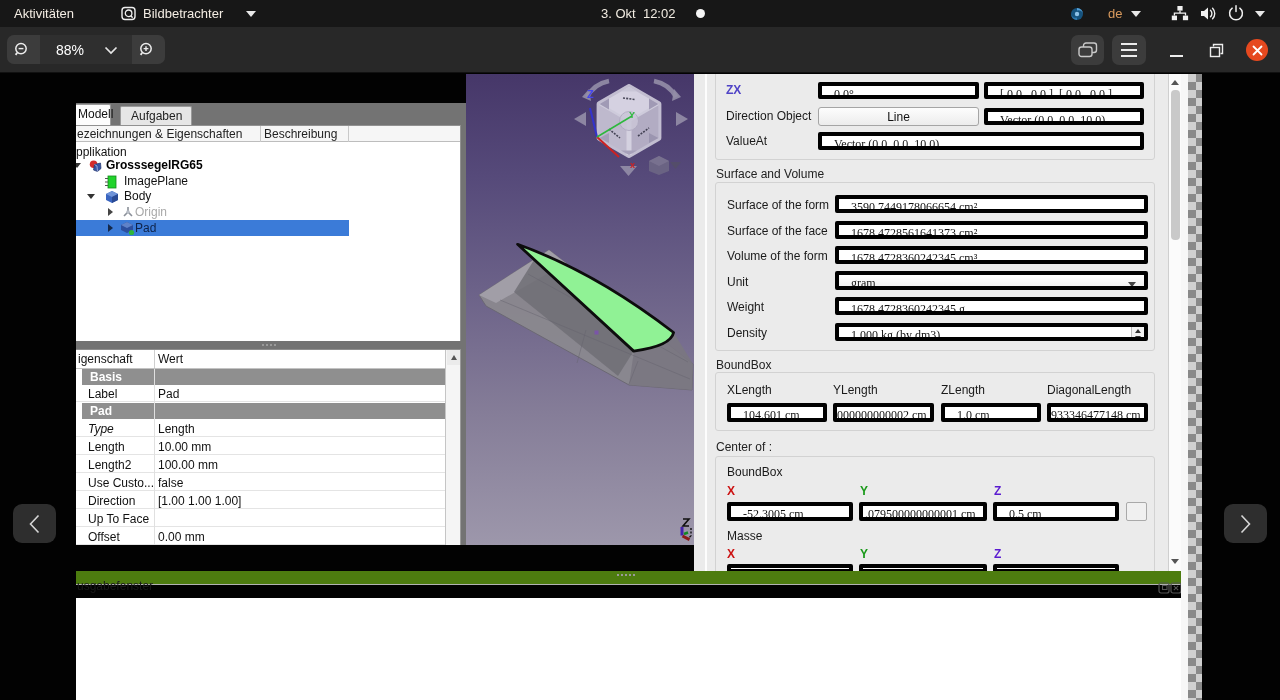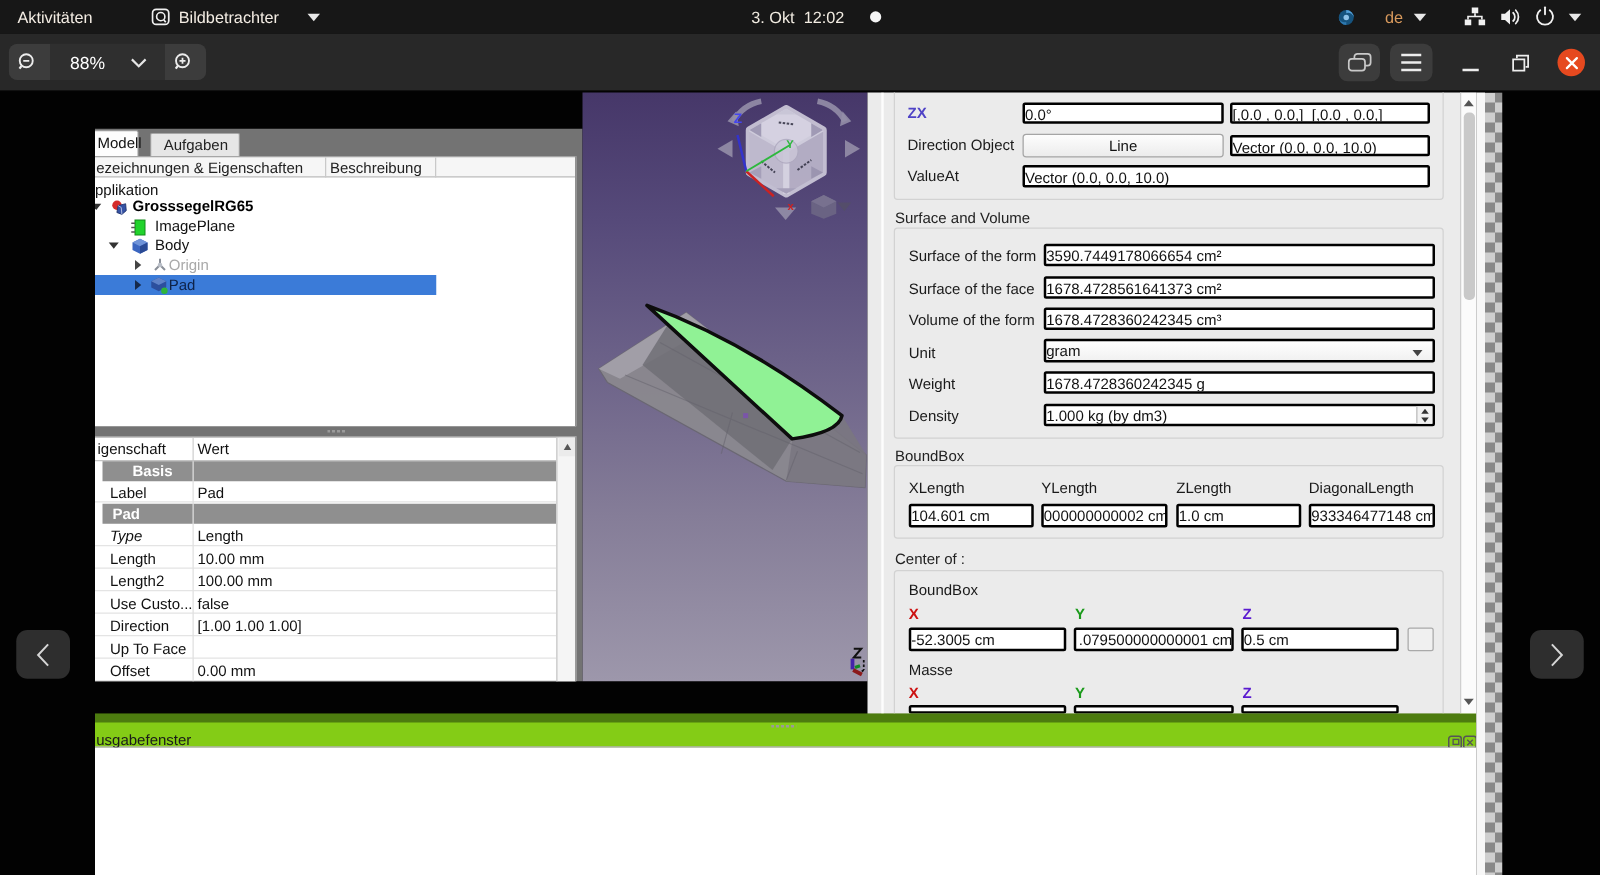--- a/index.html
+++ b/index.html
@@ -15,25 +15,25 @@
   #title { position:absolute; left:0; width:1280px; top:14px; text-align:center; color:#fff; font-weight:bold; font-size:15px; }
   
   #stage { left:0; top:73px; width:1280px; height:627px; background:#020202; }
   .navbtn { position:absolute; width:43px; height:39px; background:#2e2e2e; border-radius:9px; }
   
   #fcleft { left:76px; top:1px; width:390px; height:442px; background:#737373; overflow:hidden;margin-top:29px;}
   #viewport { left:466px; top:1px; width:228px; height:471px;
      background:linear-gradient(180deg,#463769 0%, #564a7a 22%, #6b6188 45%, #857d98 72%, #9d97ab 100%); }
   #vtabbar { left:466px; top:472px; width:228px; height:27px; background:#e5e5e5; }
   #rdialog { left:694px; top:1px; width:487px; height:497px; background:#ebebeb; }
-  #dockstrip { left:76px; top:498px; width:1105px; height:27px; background:#84cc16; border-top:7px solid #4d7c0f; border-bottom:1px solid #b3b3b3;}
+  #dockstrip { left:76px; top:498px; width:1105px; height:14px; background:#4d7c0f; border-top:1px solid #4d7c0f; border-bottom:1px solid #b3b3b3;}
   #whitebody { left:76px; top:525px; width:1105px; height:102px; background:#ffffff; }
   #whitecol { left:1181px; top:1px; width:7px; height:626px; background:#f7f7f7; }
   
-  .inp { position:absolute; background:#fff; border:2px solid #000000; border-radius:2px; font-size:12px; color:#111; padding:1px 0 0 0; line-height:14px; white-space:nowrap; overflow:hidden; }
+  .inp { position:absolute; background:#fff; border:4px solid #000000; border-radius:2px; font-size:12px; color:#111; padding:1px 0 0 12px; line-height:14px; white-space:nowrap; overflow:hidden;font-family:Liberation Serif, serif; }
   .lbl { position:absolute; font-size:12px; color:#1a1a1a; white-space:nowrap; }
   .grp { position:absolute; border:1px solid #d2d2d2; border-radius:3px; }
 </style>
 </head>
 <body>
 <div id="root">
 
   <div id="topbar" class="abs">
     <div class="t" style="left:14px; color:#f4ede4;">Aktivitäten</div>
     <svg class="abs" style="left:121px; top:6px;" width="16" height="16" viewBox="0 0 16 16">
@@ -167,21 +167,21 @@
       </div>
 
       <div class="abs" style="left:186px; top:241px; width:14px; height:2px; background:repeating-linear-gradient(90deg,#9a9a9a 0 2px,transparent 2px 4px);"></div>
 
       <div class="abs" style="left:0; top:246px; width:385px; height:229px; background:#fff; border-top:1px solid #8e8e8e; border-right:1px solid #9a9a9a; font-size:12px; color:#111; overflow:hidden;">
         <div class="abs" style="left:2px; top:2px;">igenschaft</div>
         <div class="abs" style="left:82px; top:2px;">Wert</div>
         <div class="abs" style="left:78px; top:0; width:1px; height:18px; background:#cfcfcf;"></div>
         <div class="abs" style="left:0; top:18px; width:369px; height:1px; background:#c3c3c3;"></div>
 
-        <div class="abs" style="left:6px; top:19px; width:363px; height:16px; background:#8f8f8f; color:#fff; font-weight:bold; padding:1px 0 0 24px;">Basis</div>
+        <div class="abs" style="left:6px; top:19px; width:363px; height:16px; background:#8f8f8f; color:#fff; font-weight:bold; padding:1px 0 0 8px;">Basis</div>
 
         <div class="abs" style="left:0; top:35px; width:369px; height:17px; border-bottom:1px solid #e4e4e4;">
             <span class="abs" style="left:12px; top:2px;">Label</span>
             <span class="abs" style="left:82px; top:2px;">Pad</span>
           </div>
         <div class="abs" style="left:6px; top:53px; width:363px; height:16px; background:#8f8f8f; color:#fff; font-weight:bold; padding:1px 0 0 8px;">Pad</div>
         <div class="abs" style="left:0; top:69px; width:369px; height:18px; border-bottom:1px solid #e4e4e4;">
             <span class="abs" style="left:12px; top:3px;font-style:italic;">Type</span>
             <span class="abs" style="left:82px; top:3px;">Length</span>
           </div>

